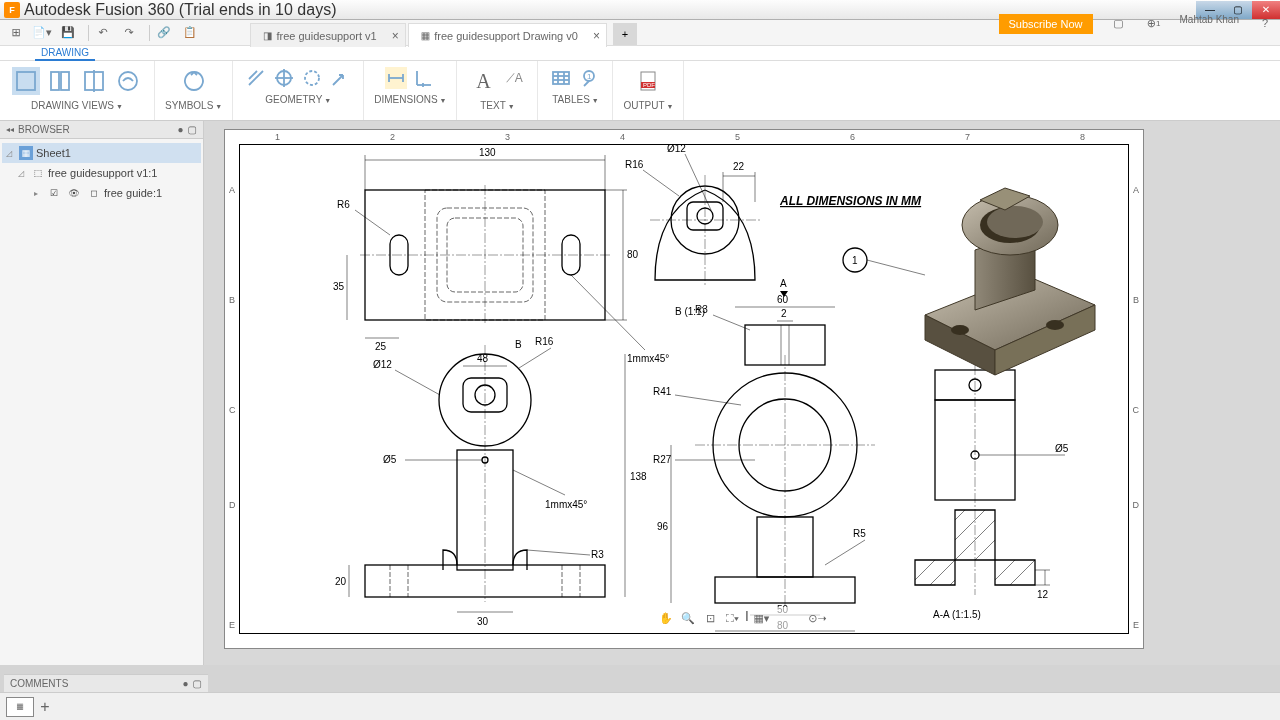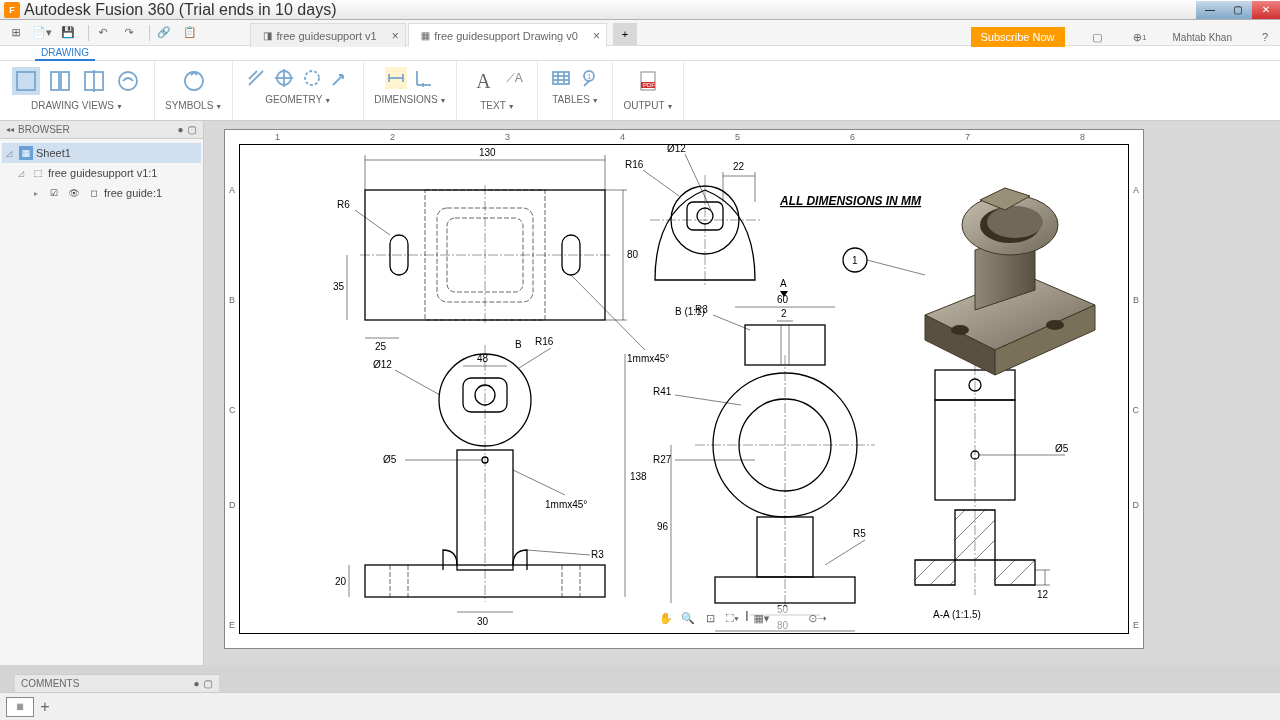--- a/index.html
+++ b/index.html
@@ -14,21 +14,21 @@
 .win-close{background:linear-gradient(#f08080,#d03030);color:#fff}
 .quickbar{height:26px;background:#f5f5f5;display:flex;align-items:center;padding:0 6px;border-bottom:1px solid #ddd}
 .qb-item{width:20px;height:18px;margin-right:6px;display:flex;align-items:center;justify-content:center;color:#666;cursor:pointer}
 .qb-sep{width:1px;height:16px;background:#ccc;margin:0 4px}
 .tabbar{position:absolute;left:250px;top:23px;height:24px;display:flex}
 .tab{padding:3px 28px 3px 12px;background:#f0f0f0;margin-right:2px;font-size:11px;color:#666;display:flex;align-items:center;position:relative;border:1px solid #ddd;border-bottom:none}
 .tab.active{background:#fff}
 .tab-close{position:absolute;right:6px;font-size:12px;cursor:pointer}
 .tab-icon{margin-right:4px;font-size:10px}
 .tab-add{width:24px;height:22px;background:#d8d8d8;display:flex;align-items:center;justify-content:center;margin-left:4px;cursor:pointer}
-.rightbar{position:absolute;right:6px;top:27px;display:flex;align-items:center;gap:24px}
+.rightbar{position:absolute;right:6px;top:14px;display:flex;gap:17px}
 .subscribe{background:#ff9c00;color:#fff;padding:4px 10px;font-size:11px;cursor:pointer}
 .rb-icon{width:18px;height:18px;display:flex;align-items:center;justify-content:center;color:#666;cursor:pointer}
 .username{font-size:10px;color:#666}
 .modebar{height:15px;background:#fff;padding-left:35px;border-bottom:1px solid #ddd}
 .mode-tab{display:inline-block;color:#2b7cd3;font-size:10px;padding:1px 6px;border-bottom:2px solid #2b7cd3}
 .ribbon{height:60px;background:#fff;display:flex;border-bottom:1px solid #ccc}
 .ribbon-group{display:flex;flex-direction:column;align-items:center;padding:2px 6px;border-right:1px solid #e8e8e8}
 .ribbon-icons{display:flex;gap:6px;padding:4px 6px}
 .ribbon-icon{width:28px;height:28px;display:flex;align-items:center;justify-content:center;cursor:pointer;color:#5a8fc8}
 .ribbon-icon.small{width:22px;height:22px}
@@ -44,21 +44,21 @@
 .tree-row.selected{background:#d0e0f0}
 .tree-arrow{width:10px;font-size:8px;color:#888}
 .tree-icon{width:14px;height:14px;margin:0 3px;display:flex;align-items:center;justify-content:center;font-size:9px}
 .indent-1{padding-left:16px}
 .indent-2{padding-left:32px}
 .canvas-wrap{flex:1;position:relative;background:#d8d8d8;overflow:hidden}
 .sheet{position:absolute;left:20px;top:8px;width:920px;height:520px;background:#fff;border:1px solid #888}
 .sheet-inner{position:absolute;left:14px;top:14px;right:14px;bottom:14px;border:1px solid #000}
 .ruler-num{position:absolute;font-size:9px;color:#666}
 .zone-letter{position:absolute;font-size:9px;color:#666}
-.comments-bar{position:absolute;left:15px;bottom:28px;width:204px;height:18px;background:#e8e8e8;padding:2px 6px;font-size:10px;color:#666;border-top:1px solid #ccc;display:flex;align-items:center}
+.comments-bar{position:absolute;left:4px;bottom:28px;width:204px;height:18px;background:#e8e8e8;padding:2px 6px;font-size:10px;color:#666;border-top:1px solid #ccc;display:flex;align-items:center}
 .comments-bar .dot{margin-left:auto;margin-right:4px}
 .bottombar{position:absolute;left:0;bottom:0;width:100%;height:28px;background:#f0f0f0;border-top:1px solid #ccc;display:flex;align-items:center;padding:0 6px}
 .bb-icon{width:22px;height:22px;display:flex;align-items:center;justify-content:center;cursor:pointer;color:#666}
 .view-controls{position:absolute;left:50%;bottom:36px;transform:translateX(-50%);display:flex;gap:4px;background:rgba(255,255,255,0.6);padding:2px 4px;border-radius:3px}
 .vc-icon{width:18px;height:18px;display:flex;align-items:center;justify-content:center;font-size:11px;color:#666;cursor:pointer}
 svg{overflow:visible}
 .stroke{stroke:#000;stroke-width:1.3;fill:none}
 .thin{stroke:#000;stroke-width:0.5;fill:none}
 .dash{stroke:#000;stroke-width:0.6;fill:none;stroke-dasharray:5 2}
 .center{stroke:#000;stroke-width:0.4;fill:none;stroke-dasharray:10 2 2 2}

